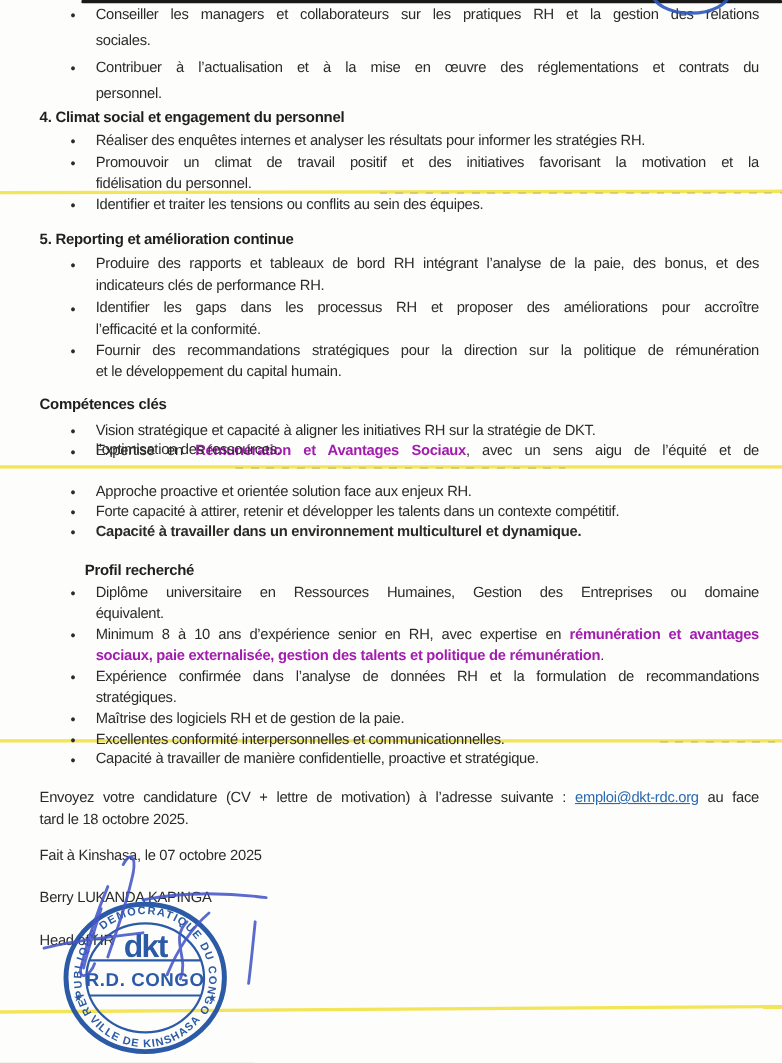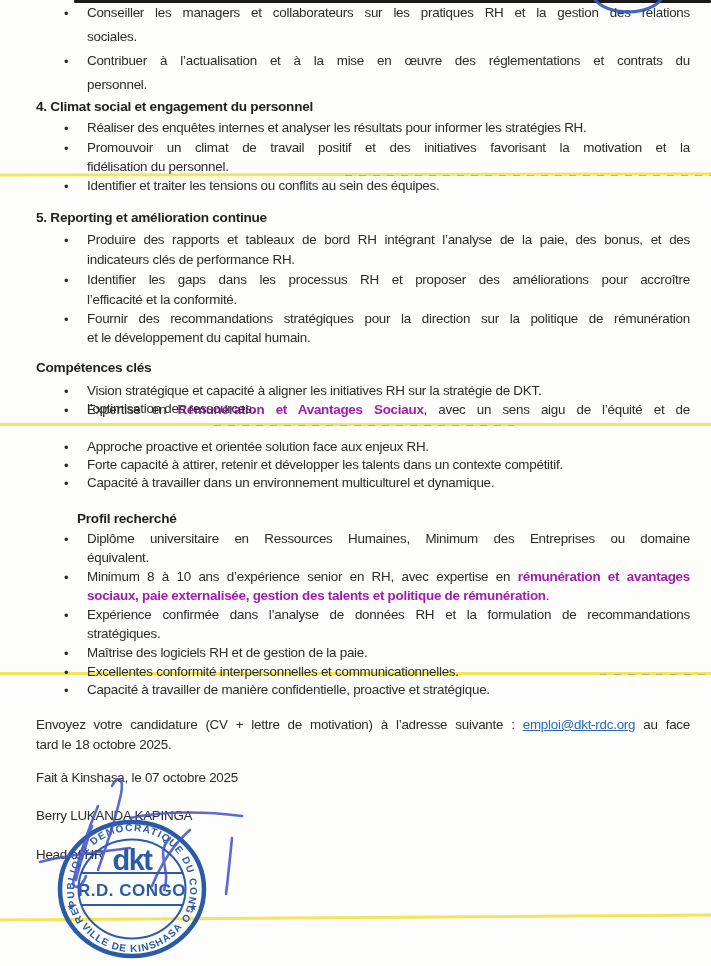--- a/index.html
+++ b/index.html
@@ -78,24 +78,24 @@
       <div class="dot" style="left: 64px; top: 383px;">•</div>
       <div class="line" style="left: 87px; top: 382px;"><span>Vision stratégique et capacité à aligner les initiatives RH sur la stratégie de DKT.</span></div>
       <div class="dot" style="left: 64px; top: 402px;">•</div>
       <div class="line just" style="left: 87px; top: 401px; width: 603px;"><span>Expertise en </span><b>Rémunération et Avantages Sociaux</b><span>, avec un sens aigu de l’équité et de</span></div>
       <div class="line" style="left: 87px; top: 400px;"><span>l’optimisation des ressources.</span></div>
       <div class="dot" style="left: 64px; top: 439px;">•</div>
       <div class="line" style="left: 87px; top: 438px;"><span>Approche proactive et orientée solution face aux enjeux RH.</span></div>
       <div class="dot" style="left: 64px; top: 457px;">•</div>
       <div class="line" style="left: 87px; top: 456px;"><span>Forte capacité à attirer, retenir et développer les talents dans un contexte compétitif.</span></div>
       <div class="dot" style="left: 64px; top: 475px;">•</div>
-      <div class="line" style="left: 87px; top: 474px;"><span>Capacité à travailler dans un environnement multiculturel et dynamique.</span></div>
+      <div class="line" style="left: 87px; top: 474px; font-weight: bold;"><span>Capacité à travailler dans un environnement multiculturel et dynamique.</span></div>
       <div class="line heading" style="left: 36px; top: 510px; padding-left: 41px;"><span>Profil recherché</span></div>
       <div class="dot" style="left: 64px; top: 531px;">•</div>
-      <div class="line just" style="left: 87px; top: 530px; width: 603px;"><span>Diplôme universitaire en Ressources Humaines, Minimum des Entreprises ou domaine</span></div>
+      <div class="line just" style="left: 87px; top: 530px; width: 603px;"><span>Diplôme universitaire en Ressources Humaines, Gestion des Entreprises ou domaine</span></div>
       <div class="line" style="left: 87px; top: 549px;"><span>équivalent.</span></div>
       <div class="dot" style="left: 64px; top: 569px;">•</div>
       <div class="line just" style="left: 87px; top: 568px; width: 603px;"><span>Minimum 8 à 10 ans d’expérience senior en RH, avec expertise en </span><b>rémunération et avantages</b></div>
       <div class="line" style="left: 87px; top: 587px;"><b>sociaux, paie externalisée, gestion des talents et politique de rémunération</b><span>.</span></div>
       <div class="dot" style="left: 64px; top: 607px;">•</div>
       <div class="line just" style="left: 87px; top: 606px; width: 603px;"><span>Expérience confirmée dans l’analyse de données RH et la formulation de recommandations</span></div>
       <div class="line" style="left: 87px; top: 625px;"><span>stratégiques.</span></div>
       <div class="dot" style="left: 64px; top: 645px;">•</div>
       <div class="line" style="left: 87px; top: 644px;"><span>Maîtrise des logiciels RH et de gestion de la paie.</span></div>
       <div class="dot" style="left: 64px; top: 664px;">•</div>

